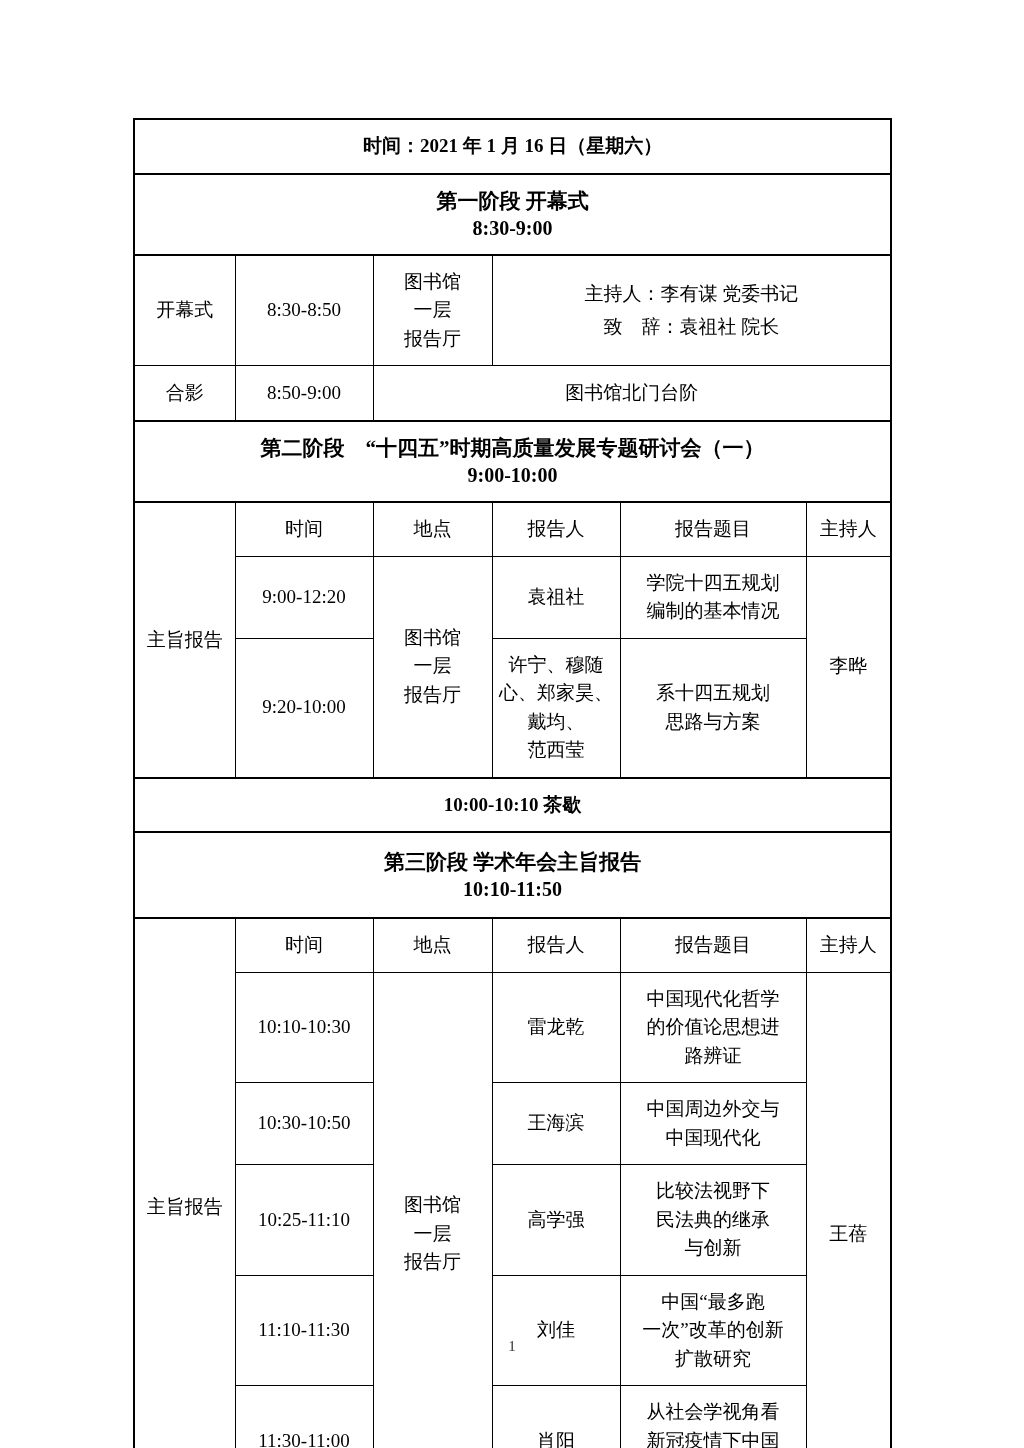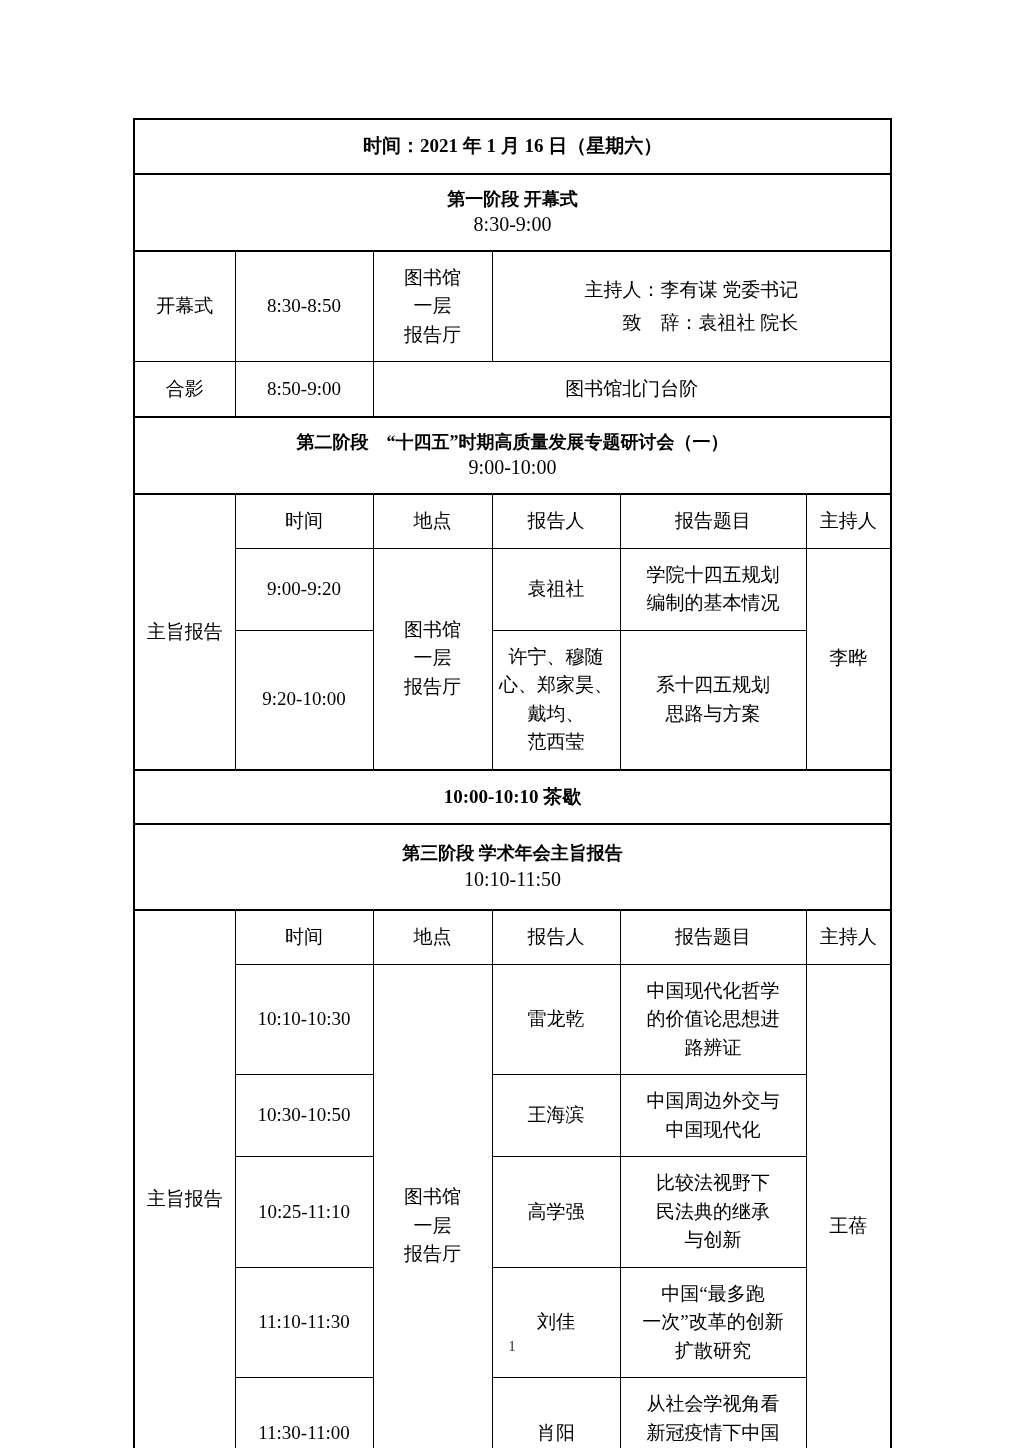--- a/index.html
+++ b/index.html
@@ -32,27 +32,27 @@
     padding: 12px 5px;
     font-size: 19px;
     line-height: 1.5;
     overflow: hidden;
   }
   tr.sec td {
     border-top-width: 2px;
     border-bottom-width: 2px;
     font-weight: bold;
   }
-  .title-line { font-size: 18px; font-weight: bold; line-height: 1.35; }
-  .time-line  { font-size: 20px; font-weight: normal; line-height: 1.35; }
+  .title-line { font-size: 21px; font-weight: bold; line-height: 1.35; }
+  .time-line  { font-size: 20px; font-weight: bold; line-height: 1.35; }
   .hdr { font-weight: normal; }
   .pre { white-space: pre-line; }
   .left-block {
     display: inline-block;
-    text-align: right;
+    text-align: center;
     white-space: pre-line;
     line-height: 1.7;
   }
   .pagenum {
     position: absolute;
     left: 0;
     top: 1338px;
     width: 1024px;
     text-align: center;
     font-size: 15px;
@@ -114,21 +114,21 @@
     <tr style="height:43px">
       <td rowspan="3">主旨报告</td>
       <td class="hdr">时间</td>
       <td class="hdr">地点</td>
       <td class="hdr">报告人</td>
       <td class="hdr">报告题目</td>
       <td class="hdr">主持人</td>
     </tr>
 
     <tr style="height:74px">
-      <td>9:00-9:20</td>
+      <td>9:00-12:20</td>
       <td rowspan="2" class="pre">图书馆
 一层
 报告厅</td>
       <td>袁祖社</td>
       <td class="pre">学院十四五规划
 编制的基本情况</td>
       <td rowspan="2">李晔</td>
     </tr>
     <tr style="height:118px">
       <td>9:20-10:00</td>

